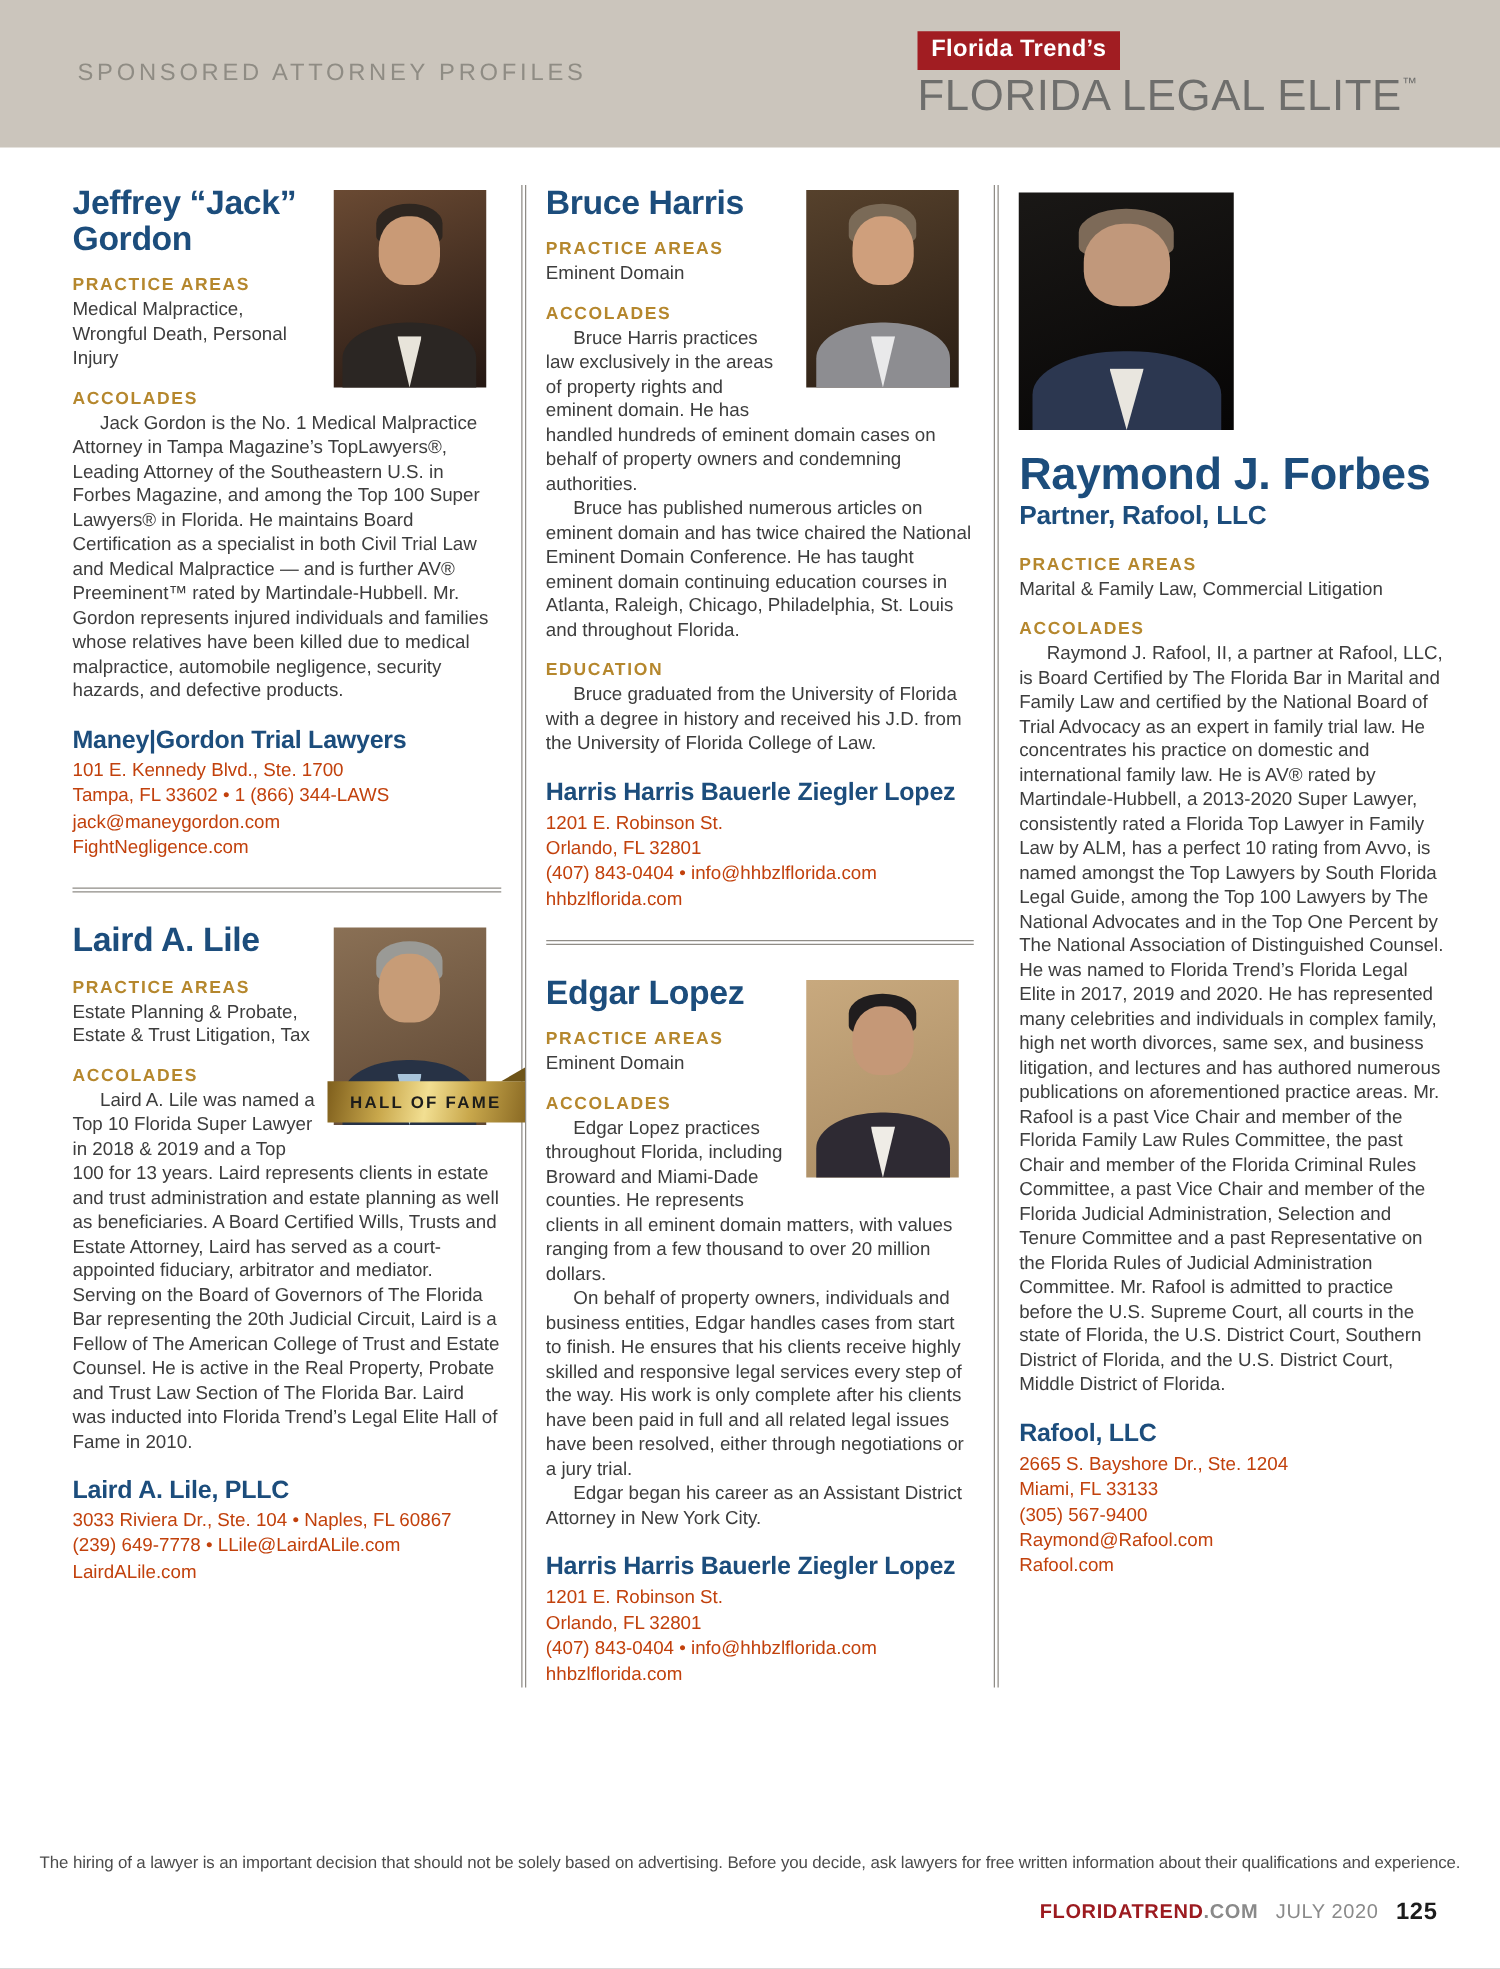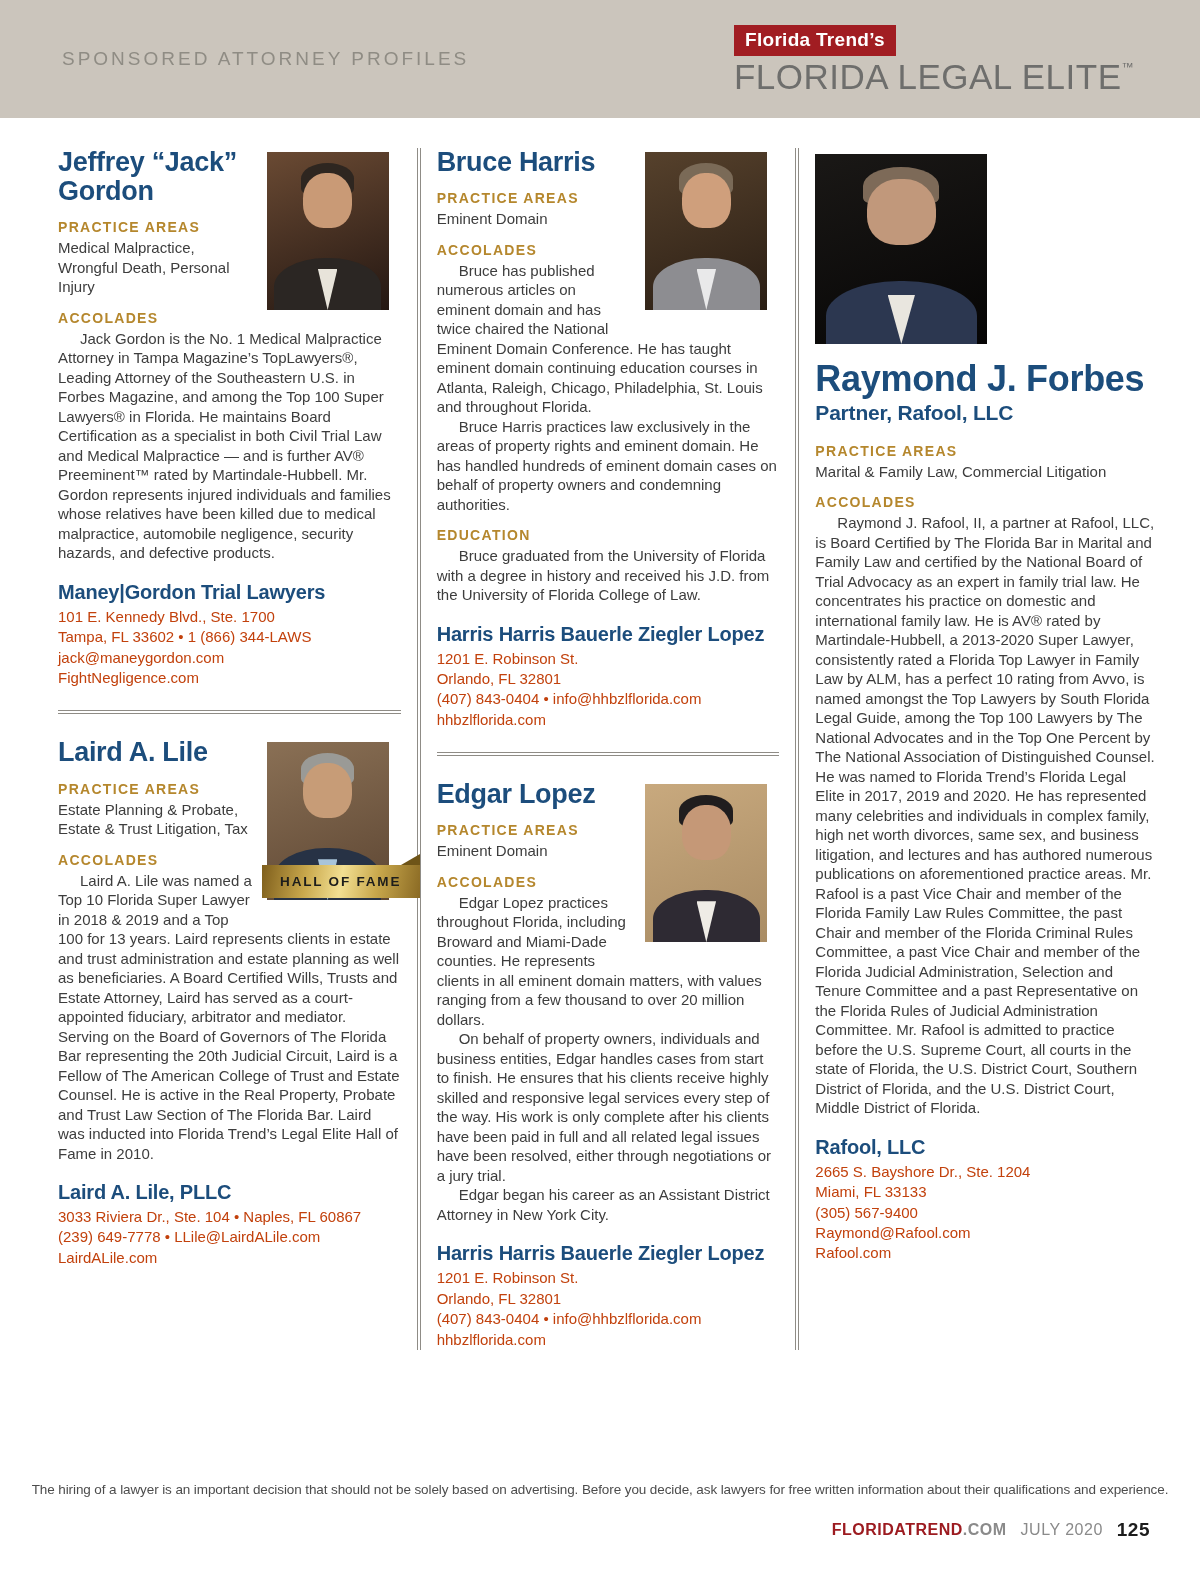--- a/index.html
+++ b/index.html
@@ -135,22 +135,22 @@
             <div class="hair"></div>
             <div class="face"></div>
             <div class="torso"></div>
             <div class="shirt"></div>
           </div>
         </div>
         <h2 class="name">Bruce Harris</h2>
         <h3 class="label">PRACTICE AREAS</h3>
         <p class="pa">Eminent Domain</p>
         <h3 class="label">ACCOLADES</h3>
+        <p class="body indent">Bruce Harris practices law exclusively in the areas of property rights and eminent domain. He has handled hundreds of eminent domain cases on behalf of property owners and condemning authorities.</p>
         <p class="body indent">Bruce has published numerous articles on eminent domain and has twice chaired the National Eminent Domain Conference. He has taught eminent domain continuing education courses in Atlanta, Raleigh, Chicago, Philadelphia, St. Louis and throughout Florida.</p>
-        <p class="body indent">Bruce Harris practices law exclusively in the areas of property rights and eminent domain. He has handled hundreds of eminent domain cases on behalf of property owners and condemning authorities.</p>
         <h3 class="label">EDUCATION</h3>
         <p class="body indent">Bruce graduated from the University of Florida with a degree in history and received his J.D. from the University of Florida College of Law.</p>
         <h3 class="firm">Harris Harris Bauerle Ziegler Lopez</h3>
         <p class="contact">1201 E. Robinson St.</p>
         <p class="contact">Orlando, FL 32801</p>
         <p class="contact">(407) 843-0404 • info@hhbzlflorida.com</p>
         <p class="contact">hhbzlflorida.com</p>
       </article>
 
       <div class="sep"></div>

